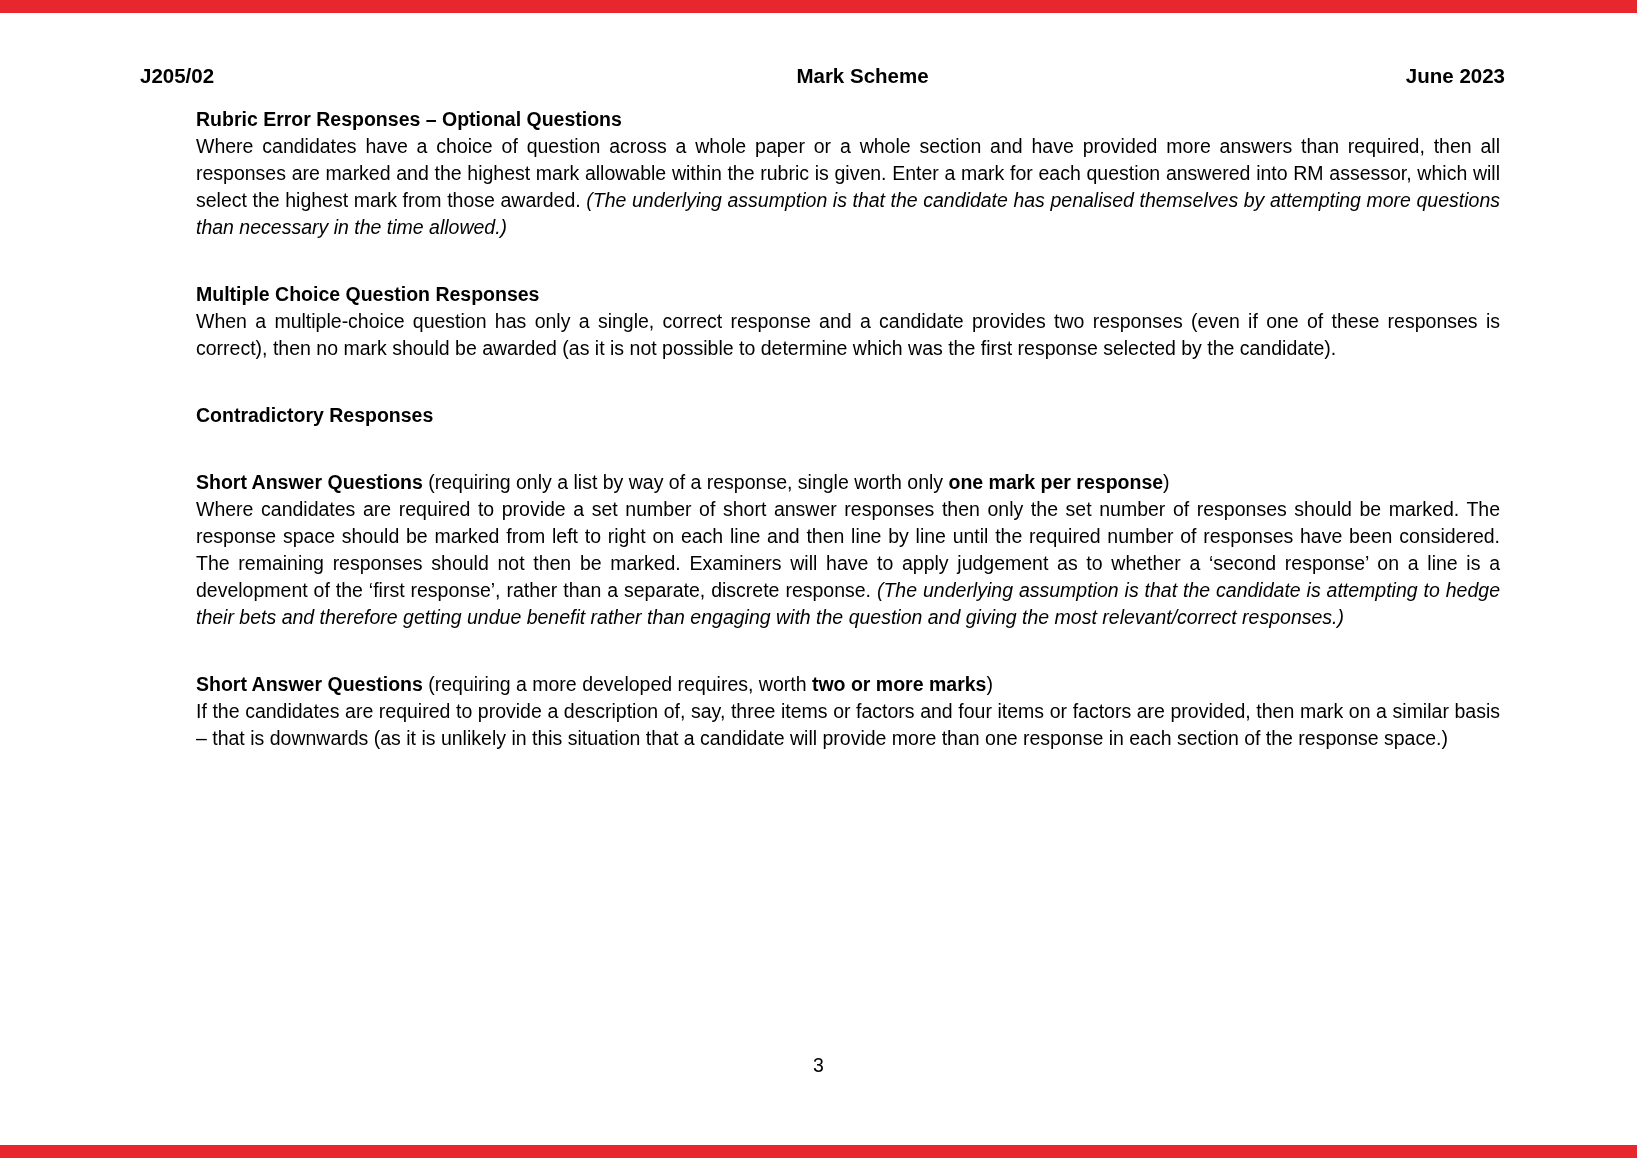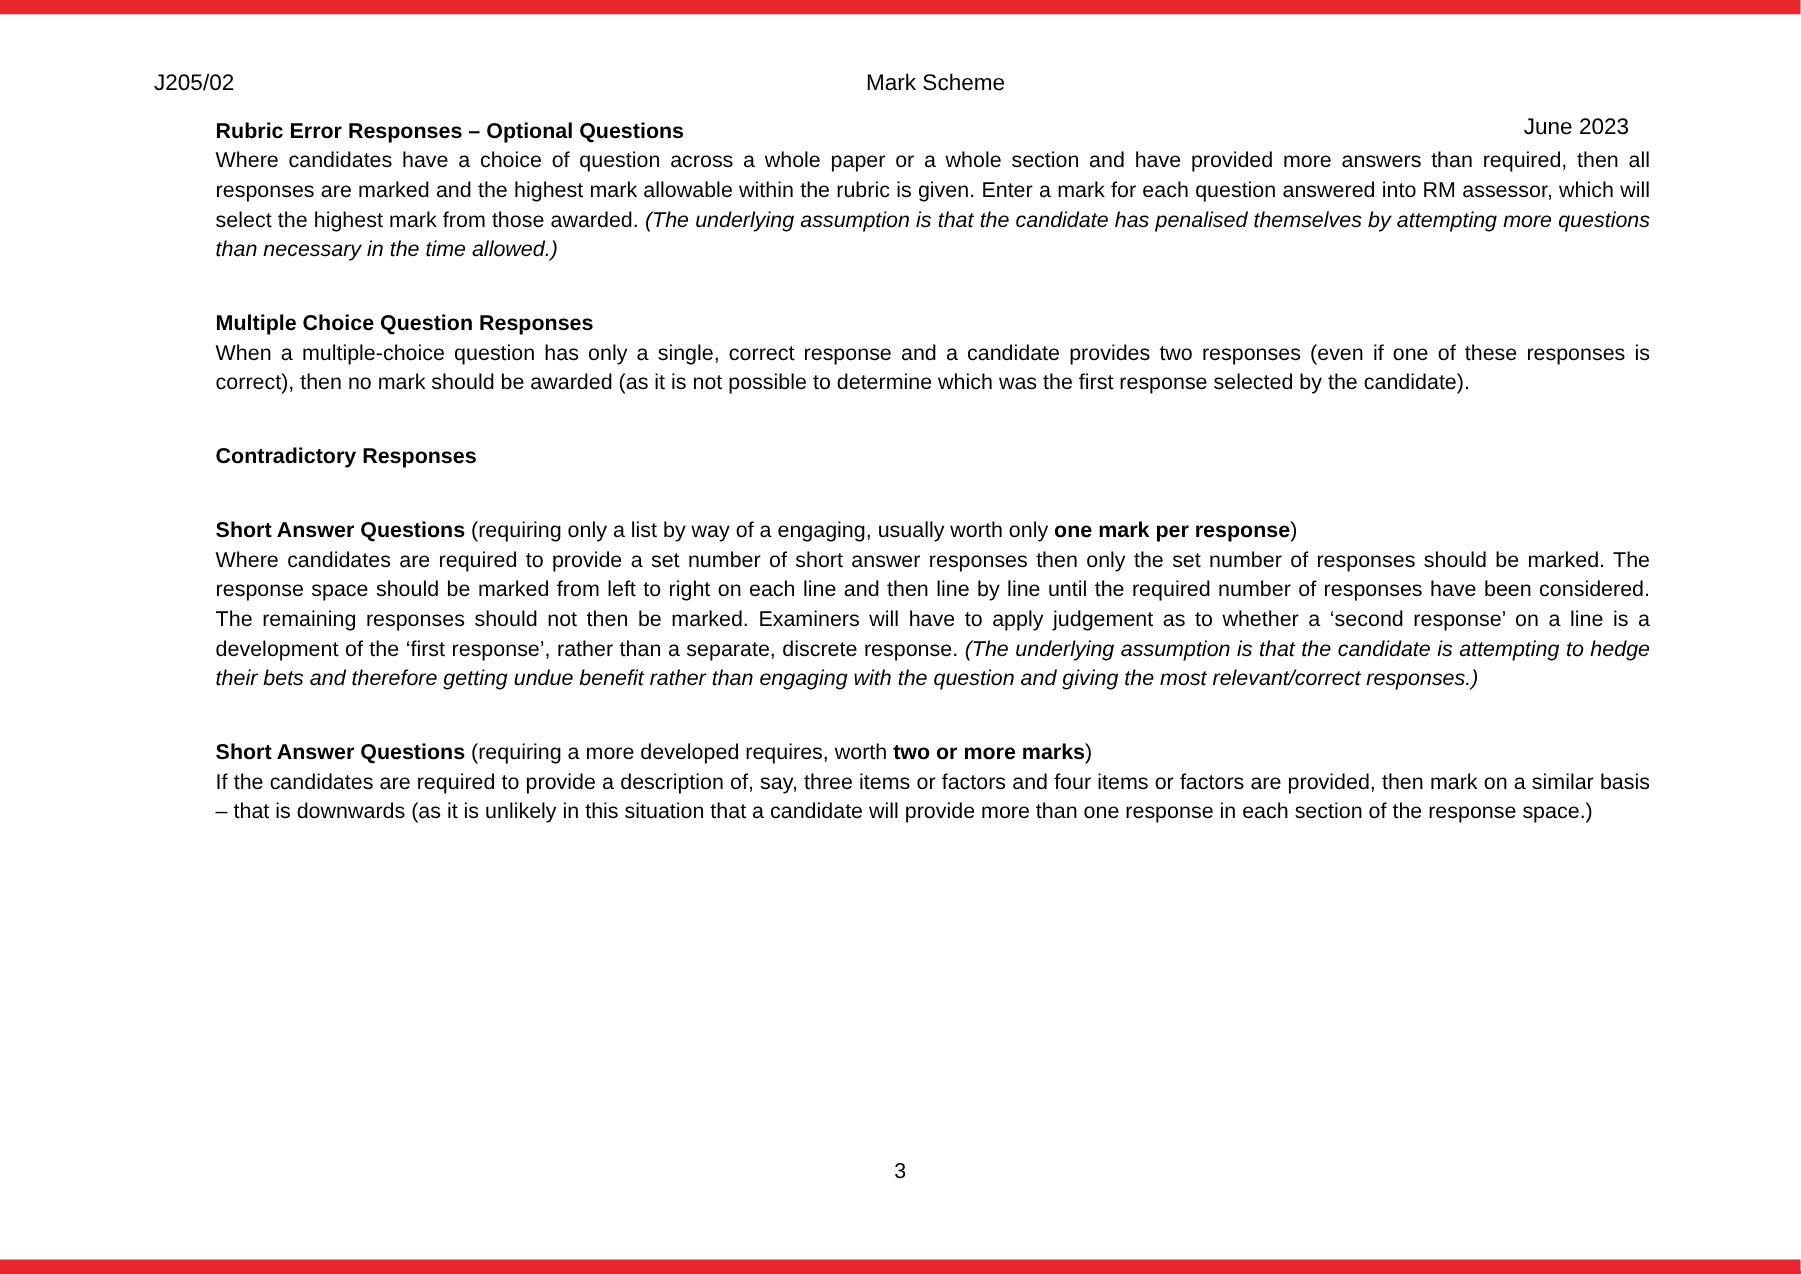--- a/index.html
+++ b/index.html
@@ -18,29 +18,29 @@
     width: 100%;
     height: 13px;
   }
   .red-bar.top { top: 0; }
   .red-bar.bottom { bottom: 0; }
 
   .page-header {
     position: absolute;
     top: 62px;
     left: 140px;
-    right: 156px;
+    right: 132px;
     height: 28px;
     font-size: 20.5px;
     line-height: 28px;
-    font-weight: normal;
+    font-weight: bold;
   }
   .page-header .h-left   { position: absolute; left: 0; top: 0; }
   .page-header .h-center { position: absolute; left: 50%; transform: translateX(-50%); top: 0; white-space: nowrap; margin-left: 40px; }
-  .page-header .h-right  { position: absolute; right: 0; top: 0; margin-top: 40px; }
+  .page-header .h-right  { position: absolute; right: 0; top: 0; }
 
   .content {
     position: absolute;
     top: 106px;
     left: 196px;
     width: 1304px;
     font-size: 19.5px;
     line-height: 27px;
   }
   .doc-section + .doc-section { margin-top: 40px; }
@@ -77,21 +77,21 @@
       <p class="sec-para"><span class="run normal">Where candidates have a choice of question across a whole paper or a whole section and have provided more answers than required, then all responses are marked and the highest mark allowable within the rubric is given. Enter a mark for each question answered into RM assessor, which will select the highest mark from those awarded. </span><span class="run italic">(The underlying assumption is that the candidate has penalised themselves by attempting more questions than necessary in the time allowed.)</span></p>
     </section>
     <section class="doc-section">
       <div class="sec-heading"><span class="run bold">Multiple Choice Question Responses</span></div>
       <p class="sec-para"><span class="run normal">When a multiple-choice question has only a single, correct response and a candidate provides two responses (even if one of these responses is correct), then no mark should be awarded (as it is not possible to determine which was the first response selected by the candidate).</span></p>
     </section>
     <section class="doc-section">
       <div class="sec-heading"><span class="run bold">Contradictory Responses</span></div>
     </section>
     <section class="doc-section">
-      <div class="sec-heading"><span class="run bold">Short Answer Questions</span><span class="run normal"> (requiring only a list by way of a engaging, usually worth only </span><span class="run bold">one mark per response</span><span class="run normal">)</span></div>
+      <div class="sec-heading"><span class="run bold">Short Answer Questions</span><span class="run normal"> (requiring only a list by way of a response, single worth only </span><span class="run bold">one mark per response</span><span class="run normal">)</span></div>
       <p class="sec-para"><span class="run normal">Where candidates are required to provide a set number of short answer responses then only the set number of responses should be marked. The response space should be marked from left to right on each line and then line by line until the required number of responses have been considered.  The remaining responses should not then be marked. Examiners will have to apply judgement as to whether a ‘second response’ on a line is a development of the ‘first response’, rather than a separate, discrete response.  </span><span class="run italic">(The underlying assumption is that the candidate is attempting to hedge their bets and therefore getting undue benefit rather than engaging with the question and giving the most relevant/correct responses.)</span></p>
     </section>
     <section class="doc-section">
       <div class="sec-heading"><span class="run bold">Short Answer Questions</span><span class="run normal"> (requiring a more developed requires, worth </span><span class="run bold">two or more marks</span><span class="run normal">)</span></div>
       <p class="sec-para"><span class="run normal">If the candidates are required to provide a description of, say, three items or factors and four items or factors are provided, then mark on a similar basis – that is downwards (as it is unlikely in this situation that a candidate will provide more than one response in each section of the response space.)</span></p>
     </section>
   </div>
 
 <div class="page-number">3</div>
 

